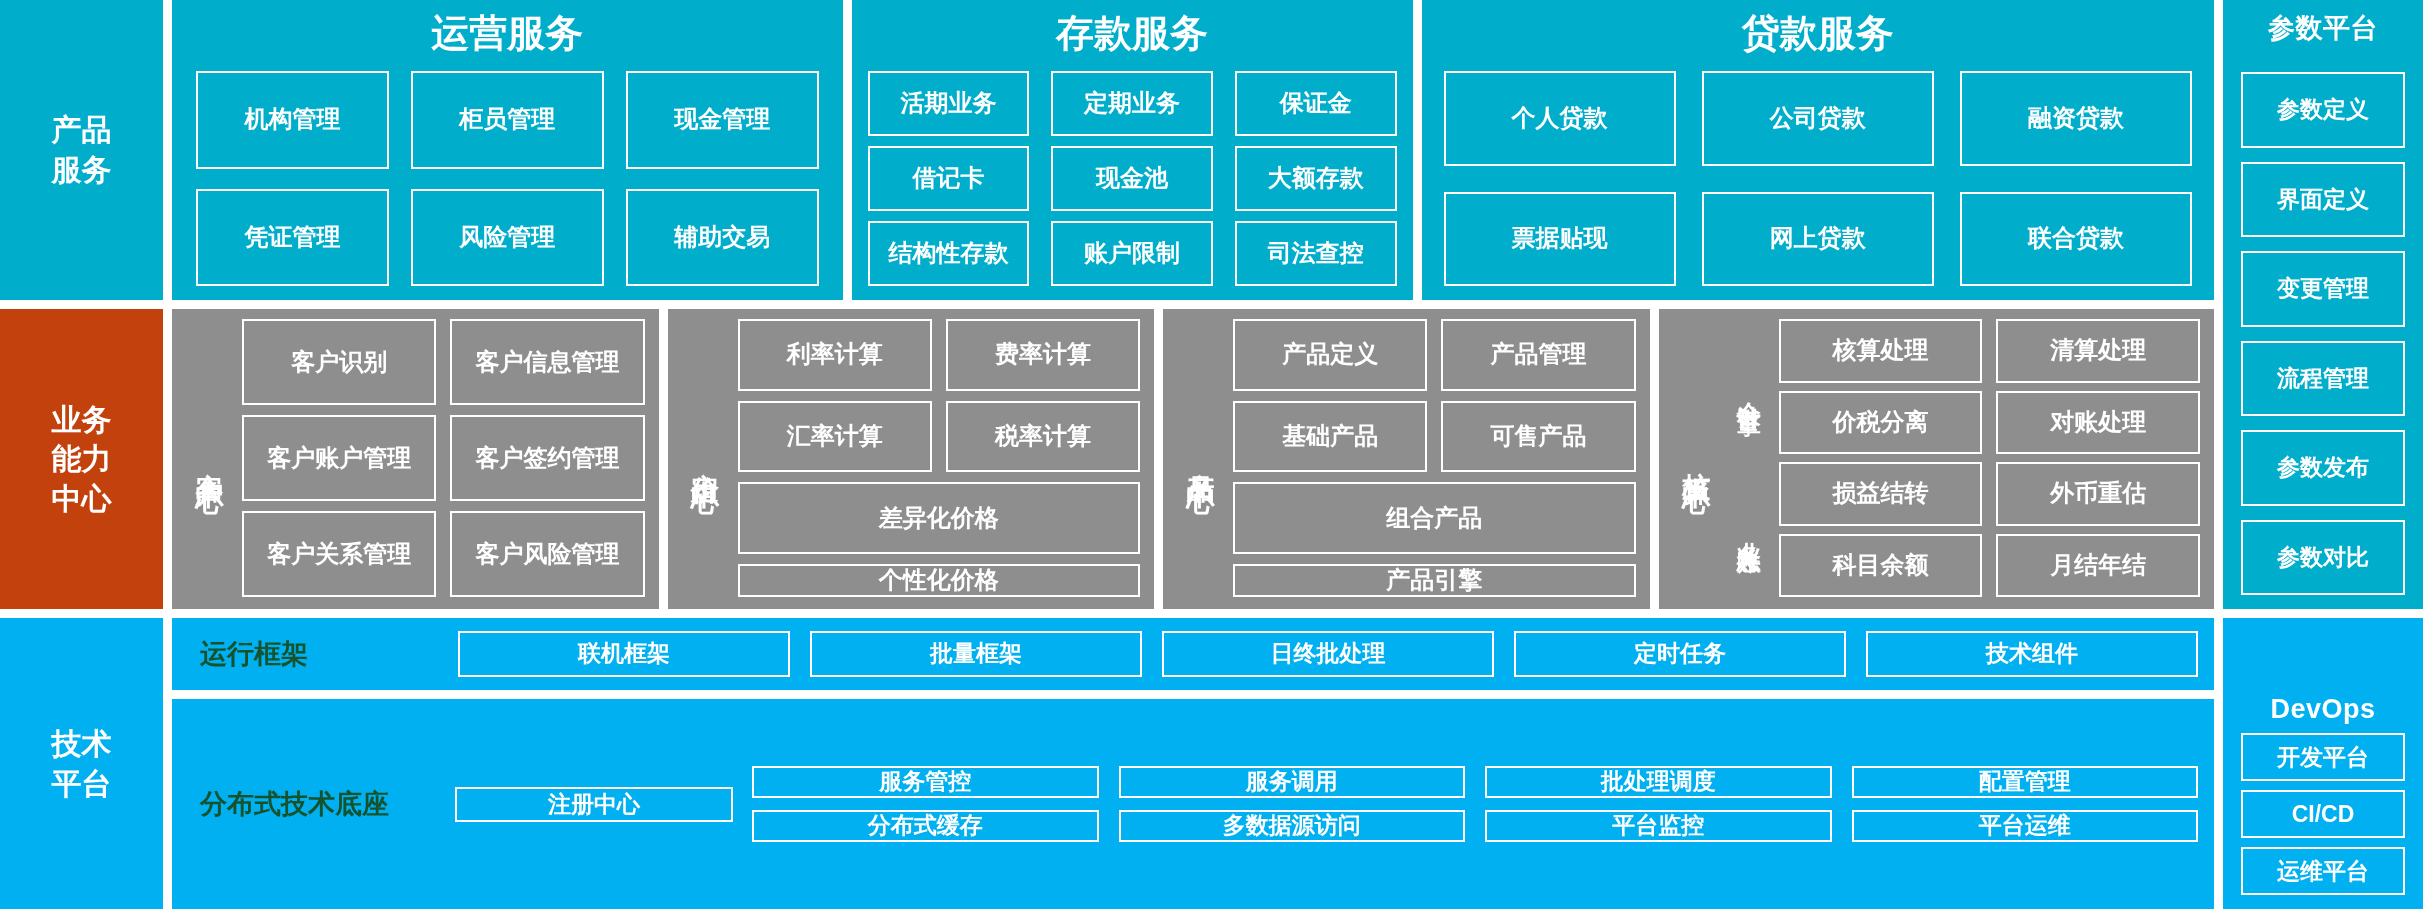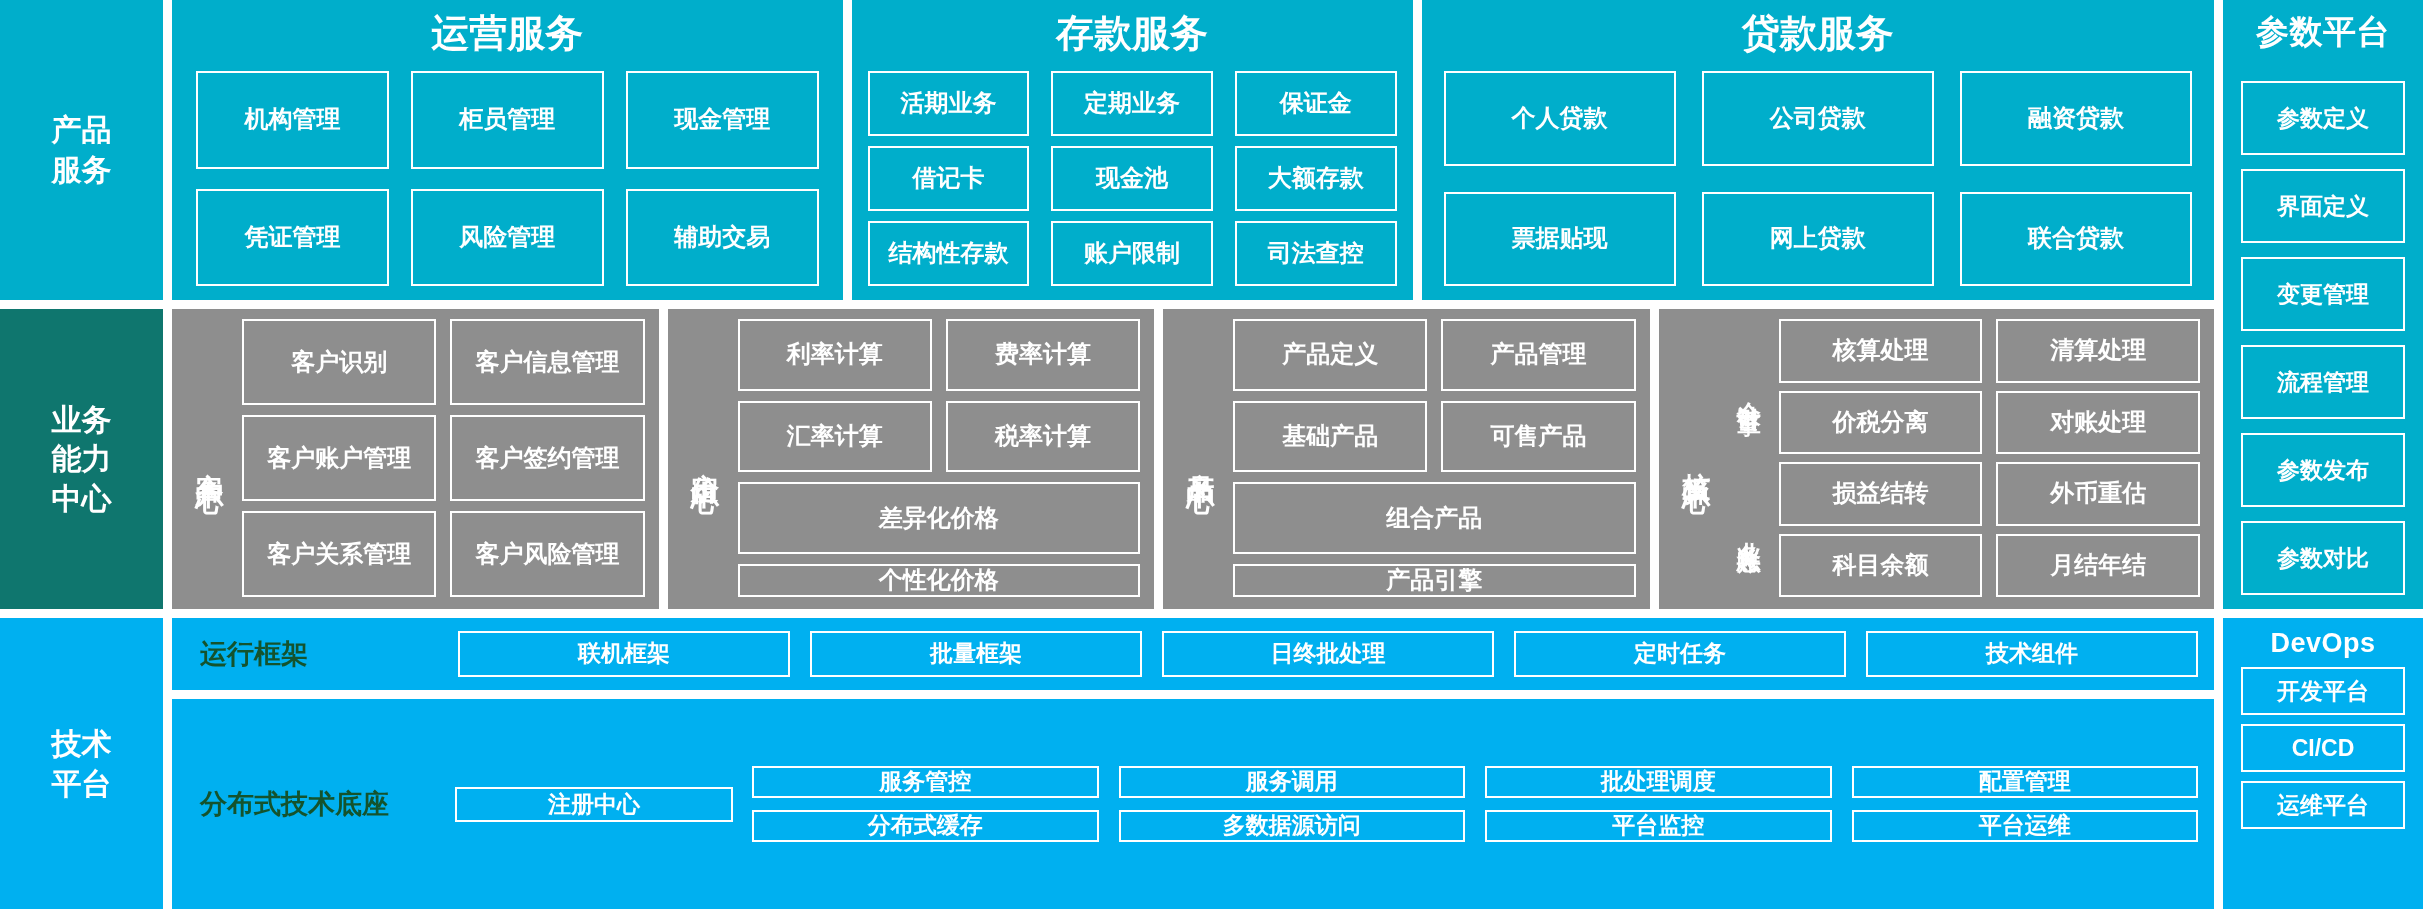--- a/index.html
+++ b/index.html
@@ -23,33 +23,34 @@
   .band { display: flex; gap: 9px; }
 
   
   .rail {
     flex: 0 0 163px;
     display: flex; align-items: center; justify-content: center;
     color: #ffffff; font-weight: bold; font-size: 30px; line-height: 1.32;
     text-align: center;
   }
   .rail-teal  { background: #00AECB; }
-  .rail-gray  { background: #0f766e; }
+  .rail-gray  { background: #c2410c; }
   .rail-blue  { background: #00B0F0; }
 
   
   .side-col {
     flex: 0 0 200px;
     display: flex; flex-direction: column; align-items: center;
     padding: 10px 18px 14px 18px;
+    justify-content: flex-end;
   }
   .side-teal { background: #00AECB; }
   .side-blue { background: #00B0F0; }
   .side-title {
-    color: #fff; font-weight: bold; font-size: 33px;
+    color: #fff; font-weight: bold; font-size: 27px;
     text-align: center; margin-bottom: 26px; letter-spacing: .5px;
   }
   .side-title.small { font-size: 27px; margin-bottom: 8px; }
   .side-chip {
     width: 100%; border: 2px solid #ffffff; color: #fff;
     font-size: 23px; font-weight: bold; text-align: center;
     display: flex; align-items: center; justify-content: center;
   }
   .side-col.grow-chips { justify-content: flex-start; }
   .side-col.grow-chips .side-chip { flex: 1 1 0; margin-bottom: 14px; }

